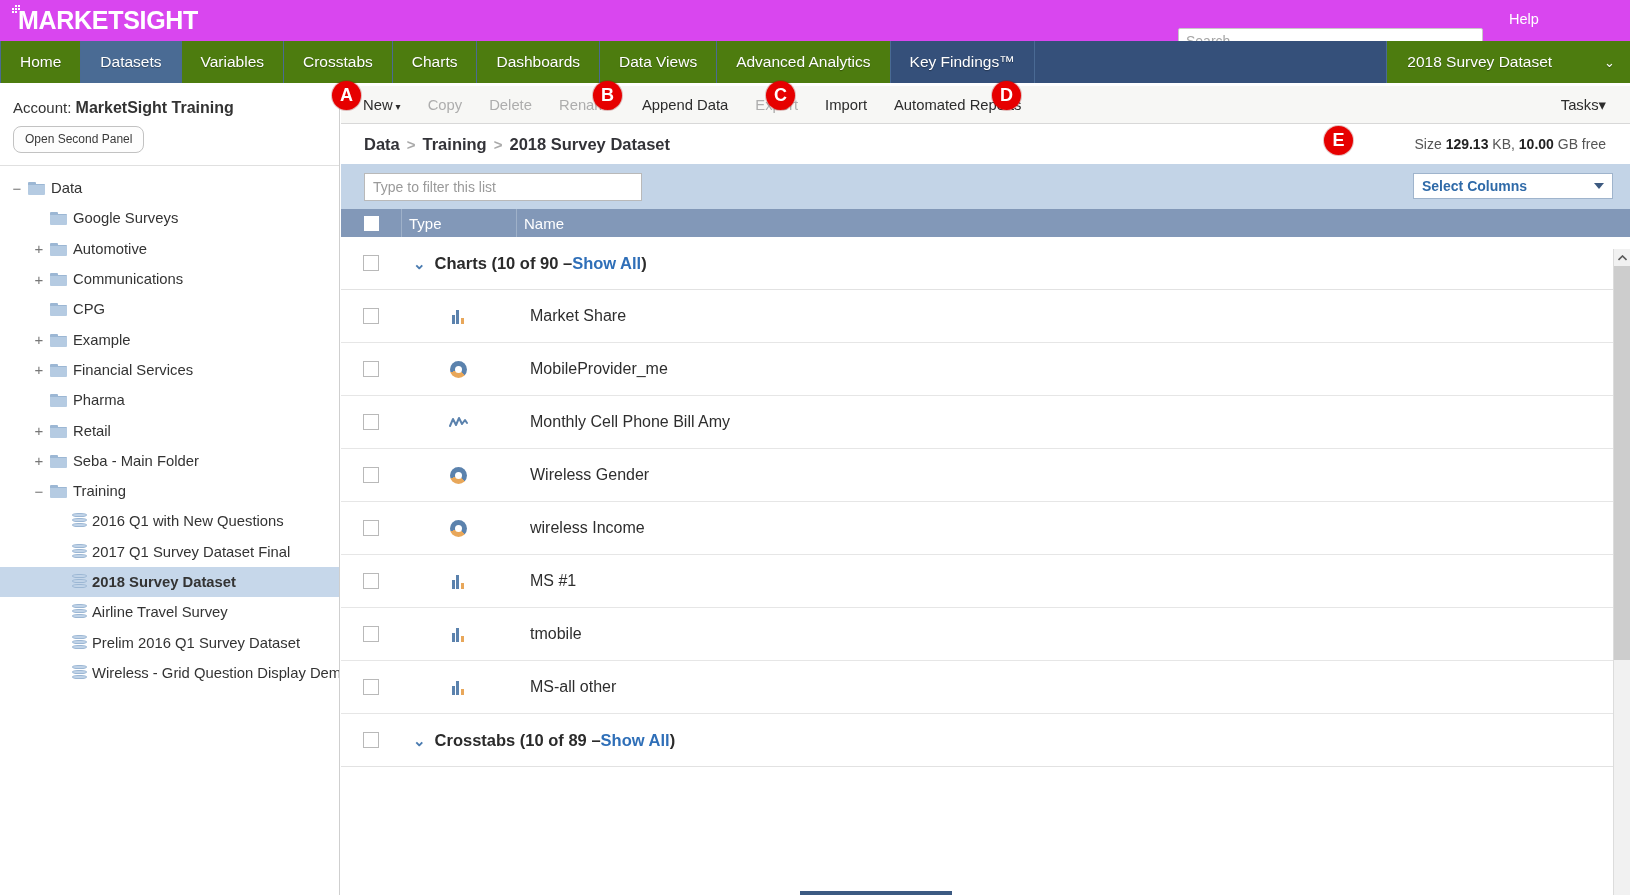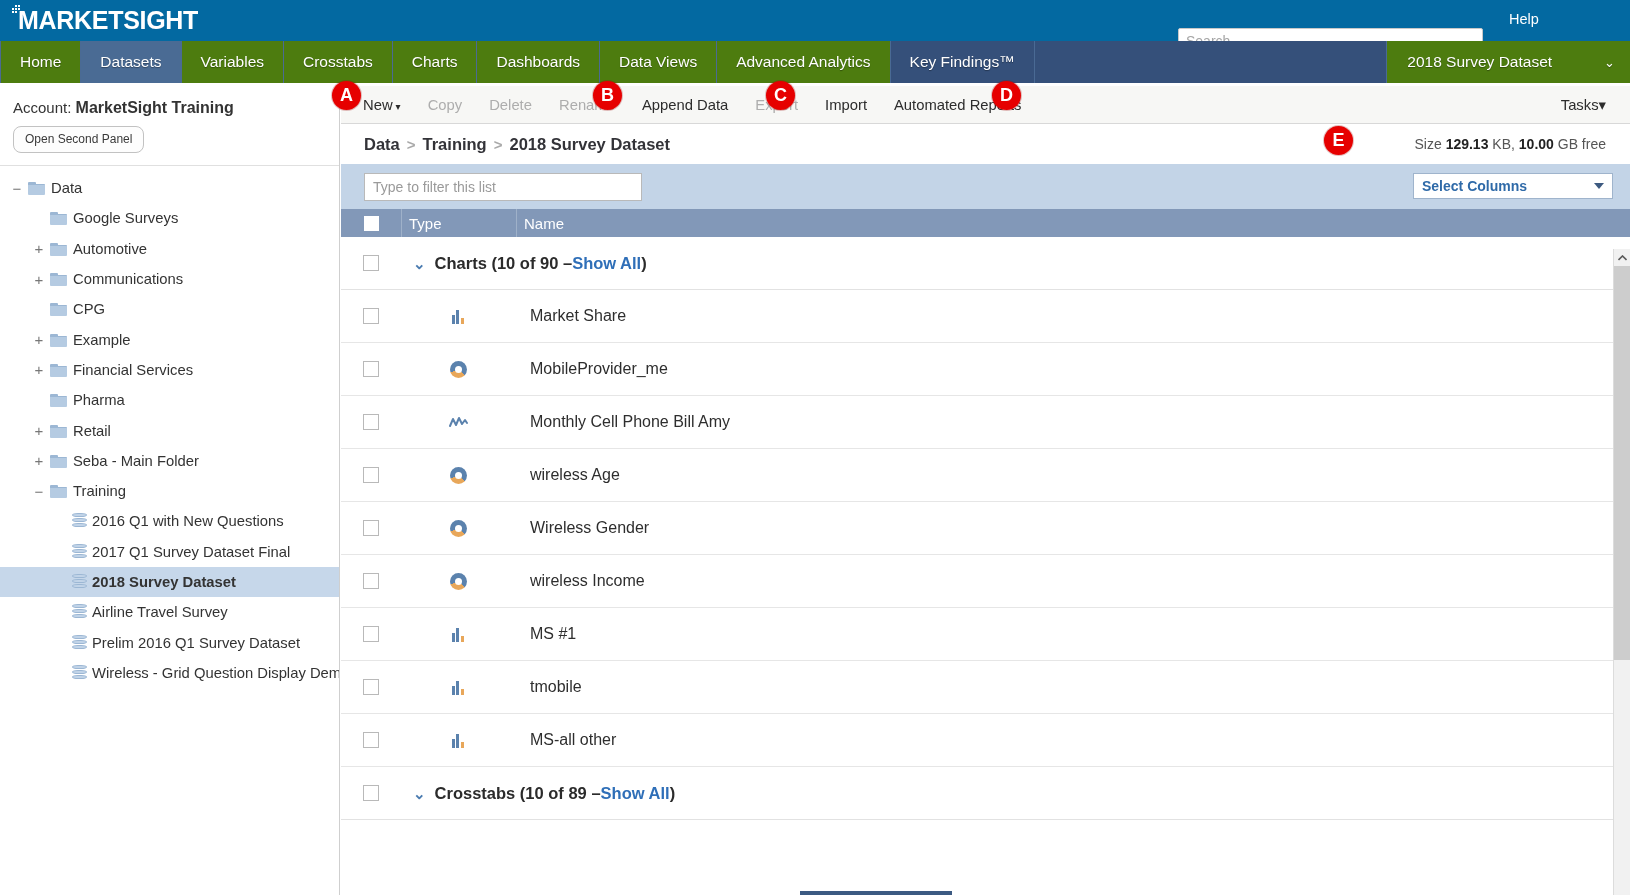--- a/index.html
+++ b/index.html
@@ -8,21 +8,21 @@
     width: 1630px; height: 895px;
     overflow: hidden;
     font-family: "Liberation Sans", sans-serif;
     background: #ffffff;
   }
 
   
   .topbar {
     position: absolute; top: 0; left: 0;
     width: 1630px; height: 41px;
-    background: #0369a1;
+    background: #d946ef;
     display: flex; align-items: center;
   }
   .logo-wrap {
     display: flex; align-items: flex-start;
     margin-left: 11px; height: 41px;
     position: relative;
   }
   .logo-dots {
     position: absolute; left: 0px; top: 5px;
     width: 12px; height: 10px;
@@ -636,29 +636,20 @@
         </div>
         <div class="td-name">Monthly Cell Phone Bill Amy</div>
       </div>
       <div class="trow">
         <div class="td-check">
           <span class="cbox"></span>
         </div>
         <div class="td-type">
           <span class="ic-pie"></span>
         </div>
-        <div class="td-name">wireless Age</div>
-      </div>
-      <div class="trow">
-        <div class="td-check">
-          <span class="cbox"></span>
-        </div>
-        <div class="td-type">
-          <span class="ic-pie"></span>
-        </div>
         <div class="td-name">Wireless Gender</div>
       </div>
       <div class="trow">
         <div class="td-check">
           <span class="cbox"></span>
         </div>
         <div class="td-type">
           <span class="ic-pie"></span>
         </div>
         <div class="td-name">wireless Income</div>

